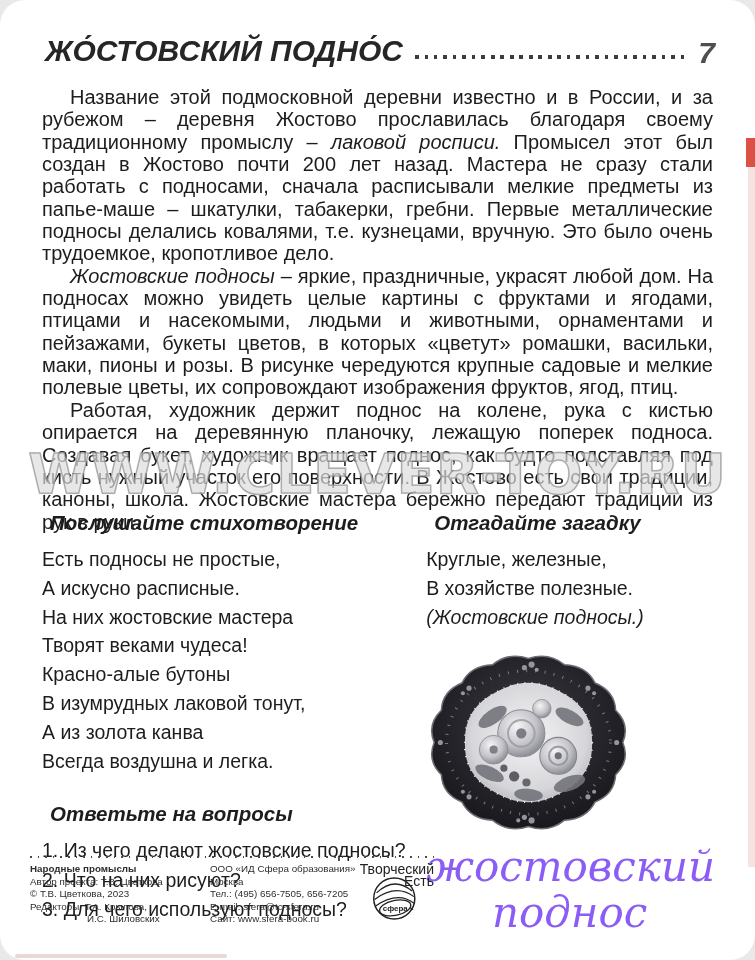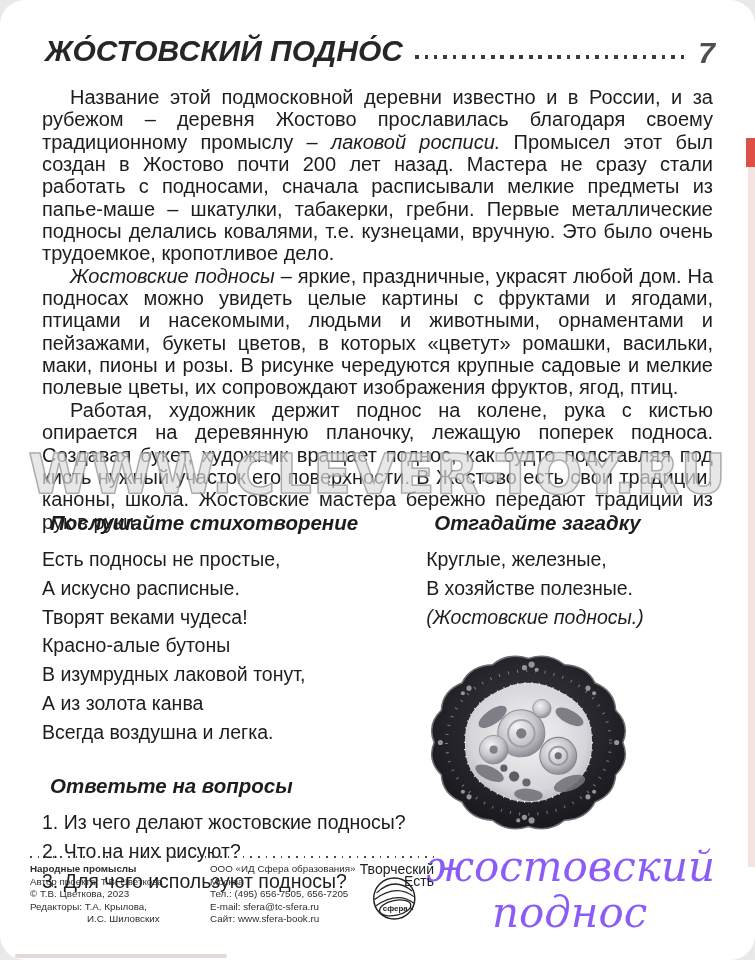--- a/index.html
+++ b/index.html
@@ -90,20 +90,21 @@
 
   <div class="watermark">WWW.CLEVER-TOY.RU</div>
 
   <div class="cols">
 
     <div class="col-left">
       <div class="sechead">Послушайте стихотворение</div>
       <div>
         <div class="poem-line">Есть подносы не простые,</div>
         <div class="poem-line">А искусно расписные.</div>
+        <div class="poem-line">На них жостовские мастера</div>
         <div class="poem-line">Творят веками чудеса!</div>
         <div class="poem-line">Красно-алые бутоны</div>
         <div class="poem-line">В изумрудных лаковой тонут,</div>
         <div class="poem-line">А из золота канва</div>
         <div class="poem-line">Всегда воздушна и легка.</div>
       </div>
 
       <div class="questions">
         <div class="sechead">Ответьте на вопросы</div>
         <div class="q-line">1. Из чего делают жостовские подносы?</div>

